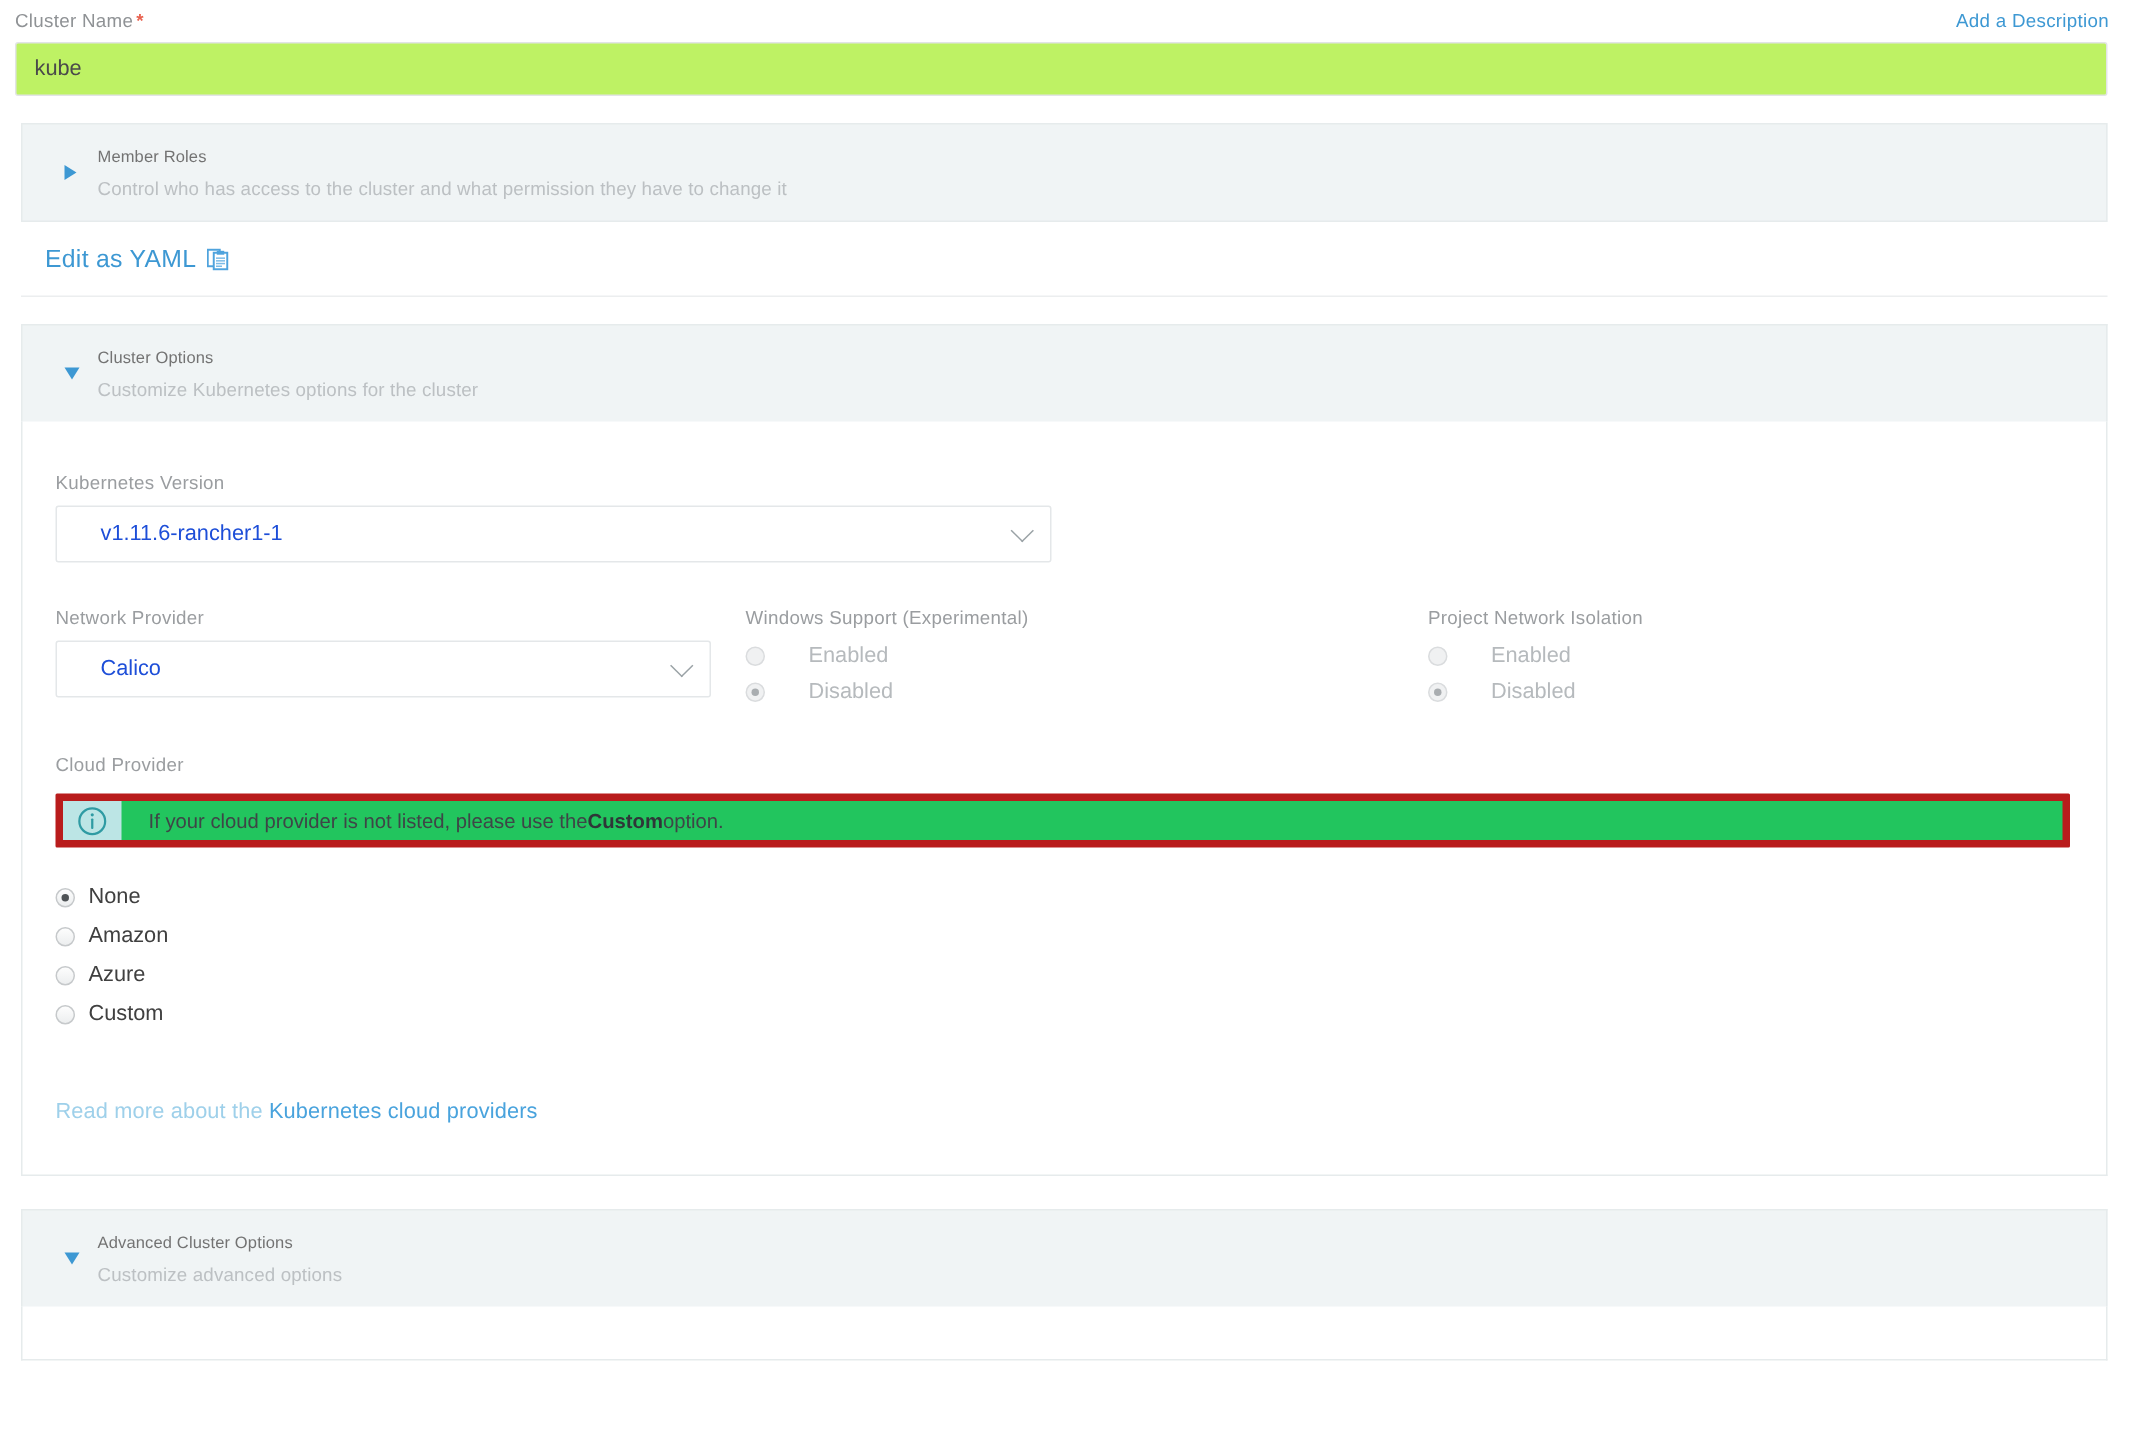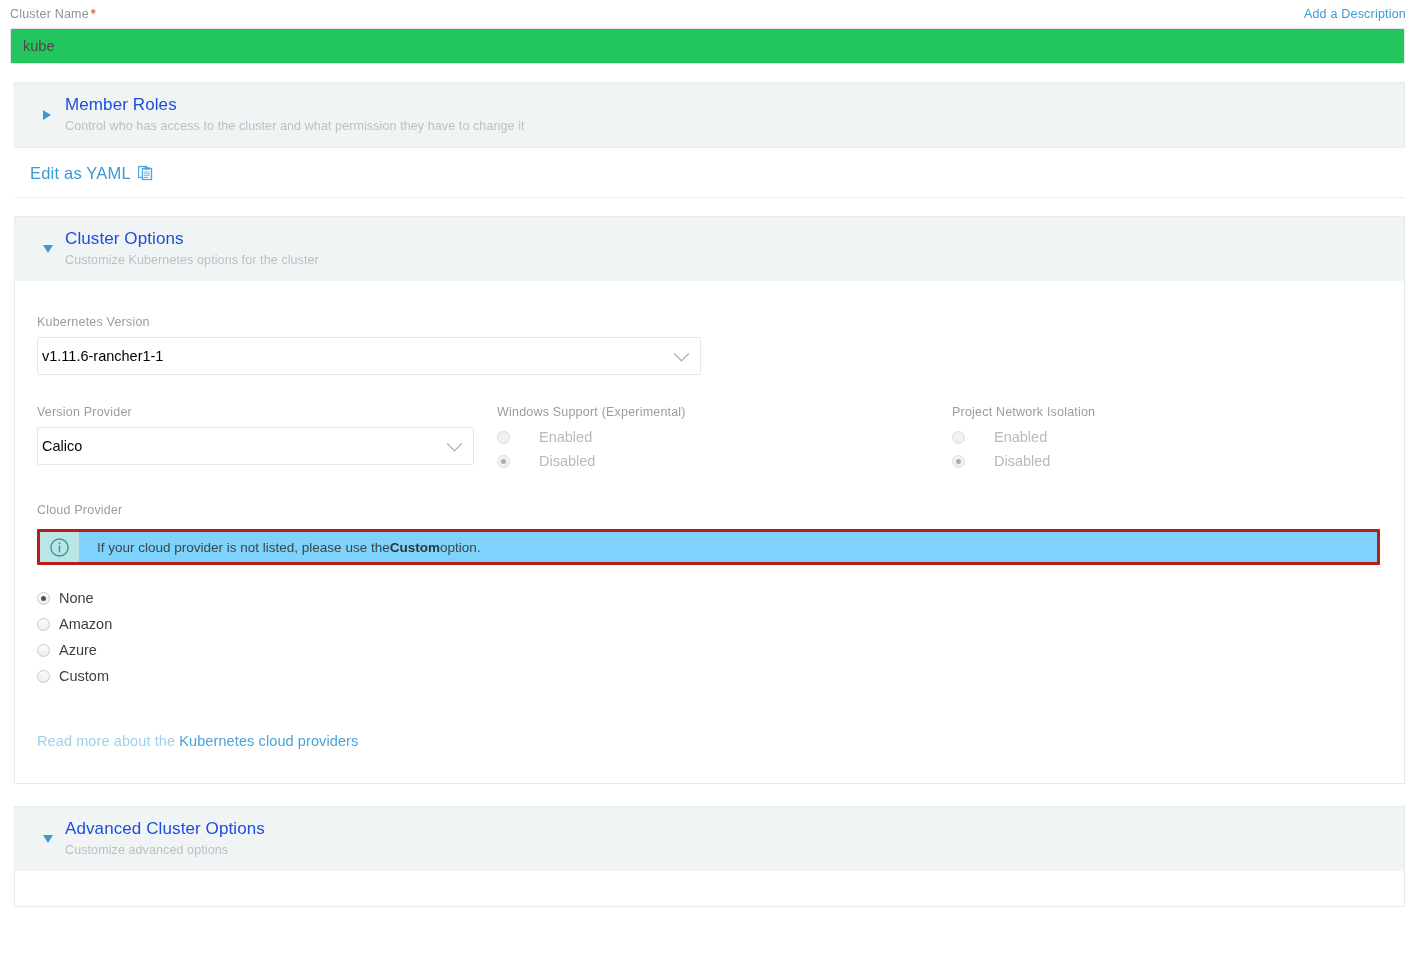--- a/index.html
+++ b/index.html
@@ -48,21 +48,21 @@
     letter-spacing: .2px;
   }
   .name-input-wrap {
     padding: 0 22px 0 10px;
   }
   .text-input {
     display: block;
     width: 100%;
     height: 36px;
     border: 1px solid #e2e4e6;
-    background: #22c55e;
+    background: #bef264;
     border-radius: 2px;
     padding: 0 12px;
     font-family: "Liberation Sans", sans-serif;
     font-size: 14.5px;
     color: #4a4a4a;
     outline: none;
   }
 
   
   .accordion {
@@ -87,22 +87,22 @@
     border-left: 8px solid #3d98d3;
     border-top: 5.5px solid transparent;
     border-bottom: 5.5px solid transparent;
   }
   .arrow.down {
     border-top: 8px solid #3d98d3;
     border-left: 5.5px solid transparent;
     border-right: 5.5px solid transparent;
   }
   .acc-title {
-    font-size: 17px;
-    color: #1d4ed8;
+    font-size: 11px;
+    color: #737373;
     line-height: 20px;
     letter-spacing: .1px;
   }
   .acc-sub {
     font-size: 12.5px;
     color: #bcc0c3;
     line-height: 18px;
     margin-top: 2px;
     letter-spacing: .1px;
   }
@@ -142,23 +142,23 @@
   }
 
   .select-box {
     position: relative;
     height: 38px;
     border: 1px solid #e4e7e9;
     border-radius: 2px;
     background: #fff;
     display: flex;
     align-items: center;
-    padding: 0 34px 0 4px;
+    padding: 0 34px 0 29px;
     font-size: 14.5px;
-    color: #000000;
+    color: #1d4ed8;
     cursor: pointer;
   }
   .chev {
     position: absolute;
     right: 13px;
     top: 50%;
     width: 11px; height: 11px;
     border-right: 1.6px solid #9aa2a6;
     border-bottom: 1.6px solid #9aa2a6;
     transform: translateY(-70%) rotate(45deg);
@@ -204,22 +204,22 @@
   }
   .disabled .radio.checked::after { background: #a9adb0; }
   .disabled .radio-text { color: #b6babd; margin-left: 20px; }
 
   
   .cloud-block { margin-top: 34px; }
   .banner {
     margin-top: 12px;
     display: flex;
     align-items: stretch;
-    border: 3px solid #b91c1c;
-    background: #7dd3fc;
+    border: 5px solid #b91c1c;
+    background: #22c55e;
     height: 36px;
     width: 1343px;
     border-radius: 1px;
   }
   .banner-icon {
     width: 39px;
     background: #bce5e5;
     display: flex;
     align-items: center;
     justify-content: center;
@@ -310,21 +310,21 @@
     <span class="field-label">Kubernetes Version</span>
     <div class="select-box">
       <span>v1.11.6-rancher1-1</span>
       <span class="chev"></span>
     </div>
   </div>
 
   <div class="row-3">
 
     <div class="col-net">
-      <span class="field-label">Version Provider</span>
+      <span class="field-label">Network Provider</span>
       <div class="select-box net-select">
         <span>Calico</span>
         <span class="chev"></span>
       </div>
     </div>
 
     <div class="col-win">
       <span class="field-label">Windows Support (Experimental)</span>
       <div class="radio-line first disabled">
         <span class="radio"></span>

